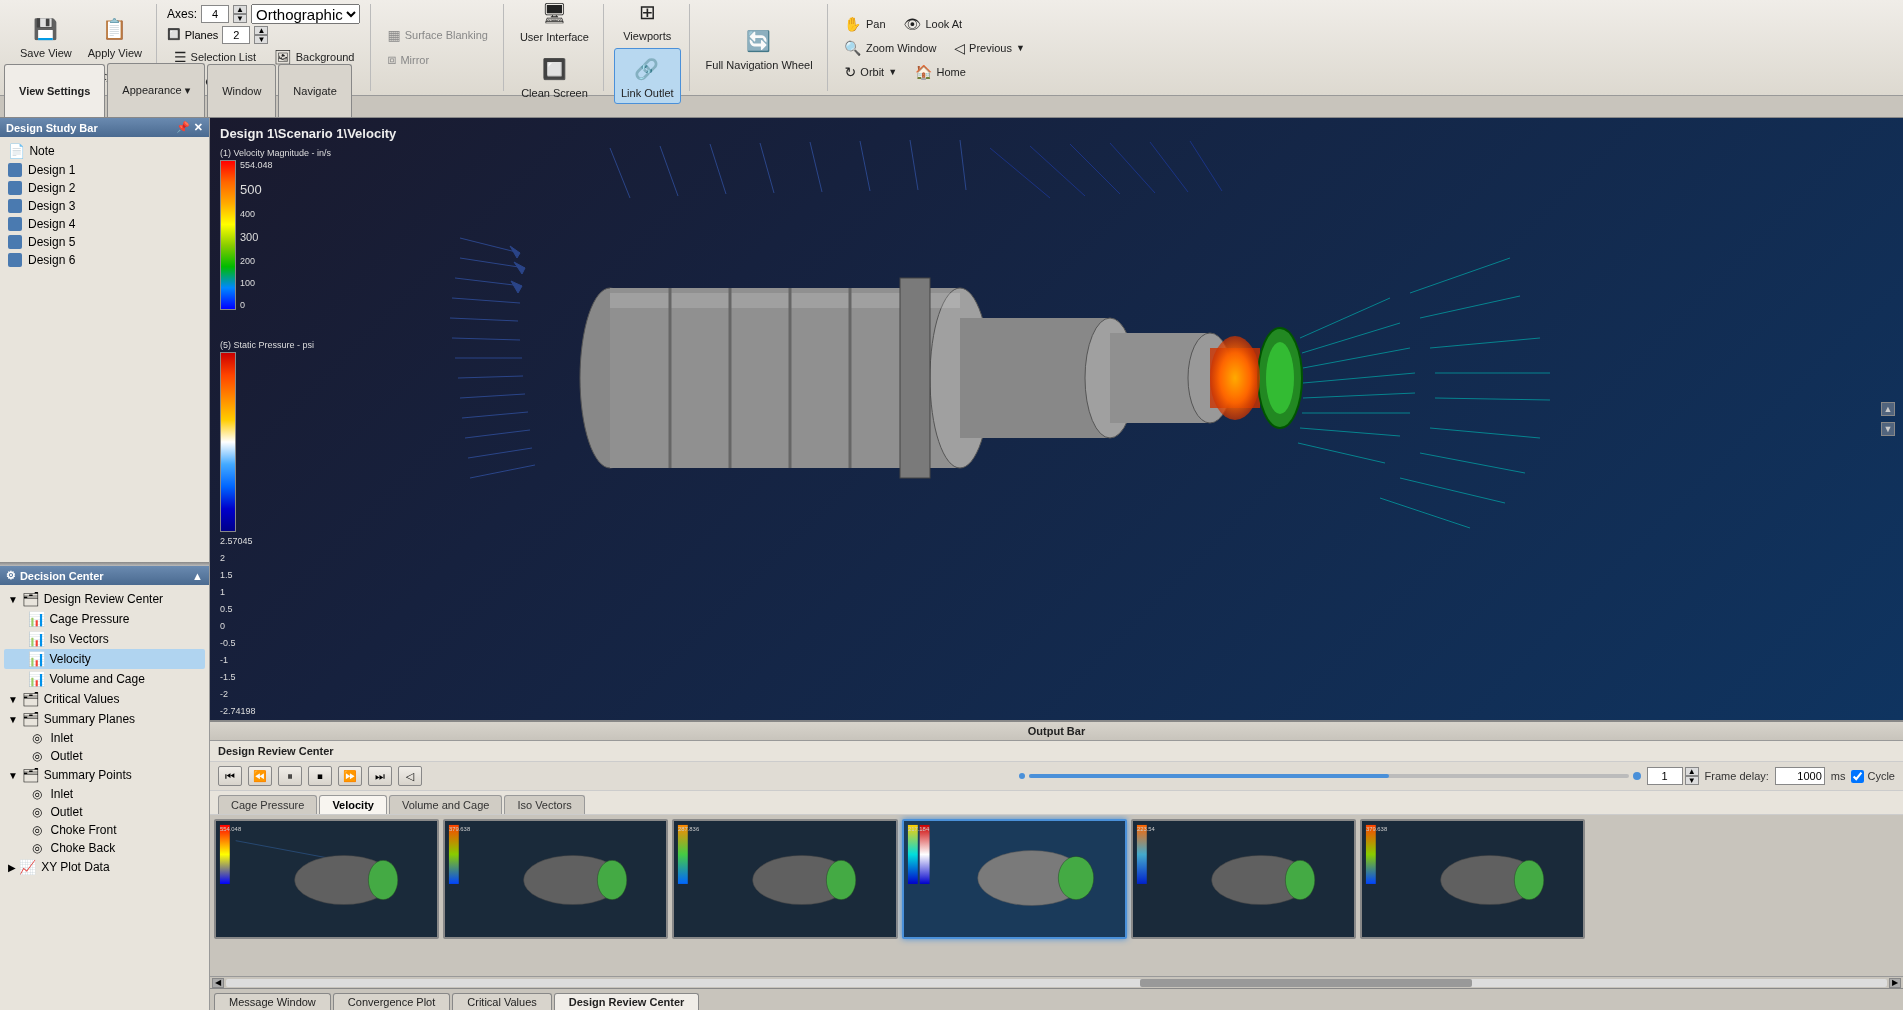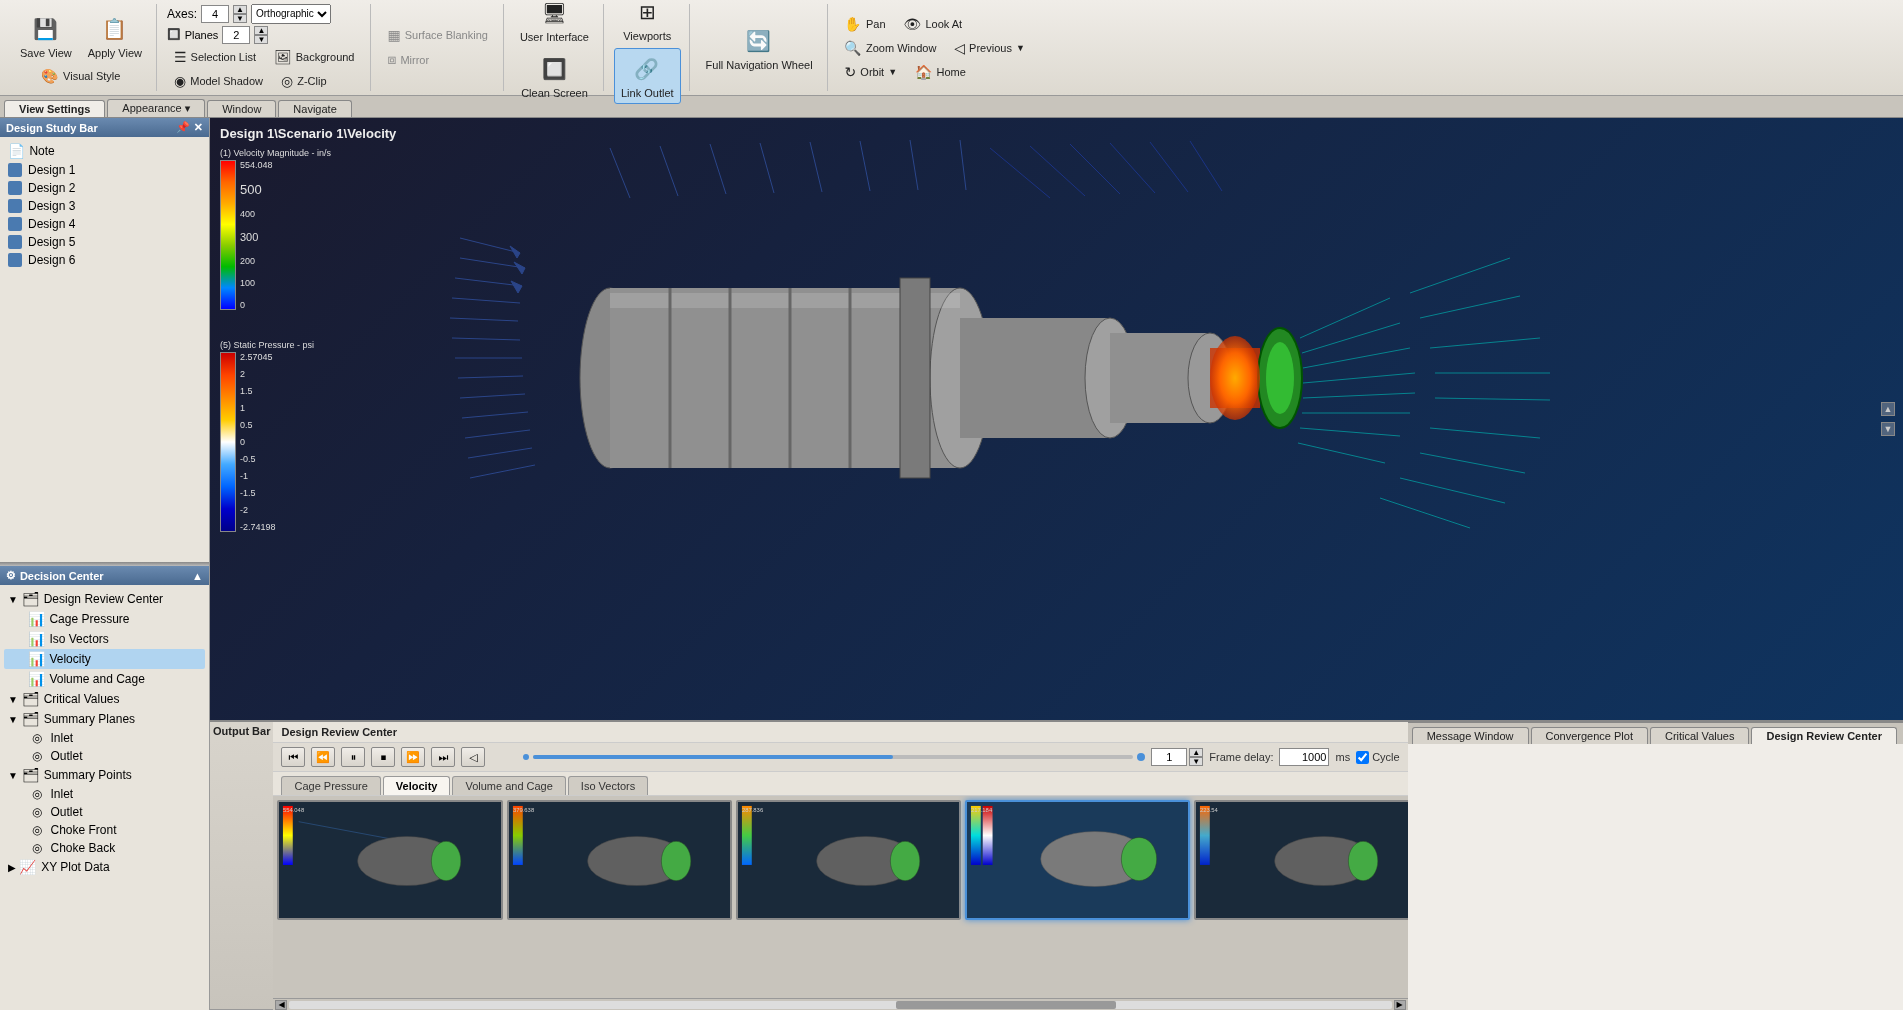--- a/index.html
+++ b/index.html
@@ -78,21 +78,21 @@
     
     .tabbar {
       display: flex;
       background: #c8c4bc;
       border-bottom: 1px solid #888;
       height: 22px;
       align-items: flex-end;
       padding: 0 4px;
     }
     .tab-item {
-      padding: 2px 14px;
+      padding: 20px 14px;
       font-size: 11px;
       cursor: pointer;
       background: #d8d4cc;
       border: 1px solid #888;
       border-bottom: none;
       border-radius: 3px 3px 0 0;
       margin-right: 2px;
       color: #222;
     }
     .tab-item.active { background: #f0ede8; font-weight: bold; }
@@ -169,21 +169,21 @@
       overflow: hidden;
       padding-left: 14px;
     }
 
     
     .output-bar {
       height: 290px;
       background: #f0ede8;
       border-top: 2px solid #888;
       display: flex;
-      flex-direction: row;
+      flex-direction: column;
     }
     .output-bar-header {
       background: linear-gradient(to bottom, #d8d4cc, #c8c4bc);
       border-bottom: 1px solid #999;
       font-size: 11px;
       font-weight: bold;
       text-align: center;
       padding: 3px;
       color: #222;
     }
@@ -318,21 +318,21 @@
   </div>
 
   <div class="toolbar-group-2col">
     <div class="toolbar-row">
       <span>Axes:</span>
       <input class="frame-input" style="width: 28px;" value="4">
       <div class="frame-spin">
         <div class="spin-btn">▲</div>
         <div class="spin-btn">▼</div>
       </div>
-      <select style="font-size:10px; height:20px;">
+      <select style="font-size:15px; height:20px;">
         <option>Orthographic</option>
         <option>Perspective</option>
       </select>
     </div>
     <div class="toolbar-row">
       <span style="color:#555;font-size:11px;">🔲</span>
       <span style="font-size:11px;">Planes</span>
       <input class="frame-input" style="width: 28px;" value="2">
       <div class="frame-spin">
         <div class="spin-btn">▲</div>
@@ -599,21 +599,21 @@
             <span style="color:#ddd;font-size:11px;">300</span>
             <span style="color:#ddd;font-size:9px;">200</span>
             <span style="color:#ddd;font-size:9px;">100</span>
             <span style="color:#ddd;font-size:9px;">0</span>
           </div>
         </div>
       </div>
 
       <div style="position:absolute;top:222px;left:10px;">
         <div style="color:#ddd;font-size:9px;margin-bottom:2px;">(5) Static Pressure - psi</div>
-        <div style="display:flex;flex-direction:row;gap:4px;">
+        <div style="display:flex;flex-direction:column;gap:4px;">
           <div style="width:16px;height:180px;background:linear-gradient(to bottom,#cc0000,#ff4400,#ff8800,#ffcc00,#ffffff,#44aaff,#0066ff,#0000cc,#000088);border:1px solid #888;"></div>
           <div style="display:flex;flex-direction:column;justify-content:space-between;height:180px;">
             <span style="color:#ddd;font-size:9px;">2.57045</span>
             <span style="color:#ddd;font-size:9px;">2</span>
             <span style="color:#ddd;font-size:9px;">1.5</span>
             <span style="color:#ddd;font-size:9px;">1</span>
             <span style="color:#ddd;font-size:9px;">0.5</span>
             <span style="color:#ddd;font-size:9px;">0</span>
             <span style="color:#ddd;font-size:9px;">-0.5</span>
             <span style="color:#ddd;font-size:9px;">-1</span>

